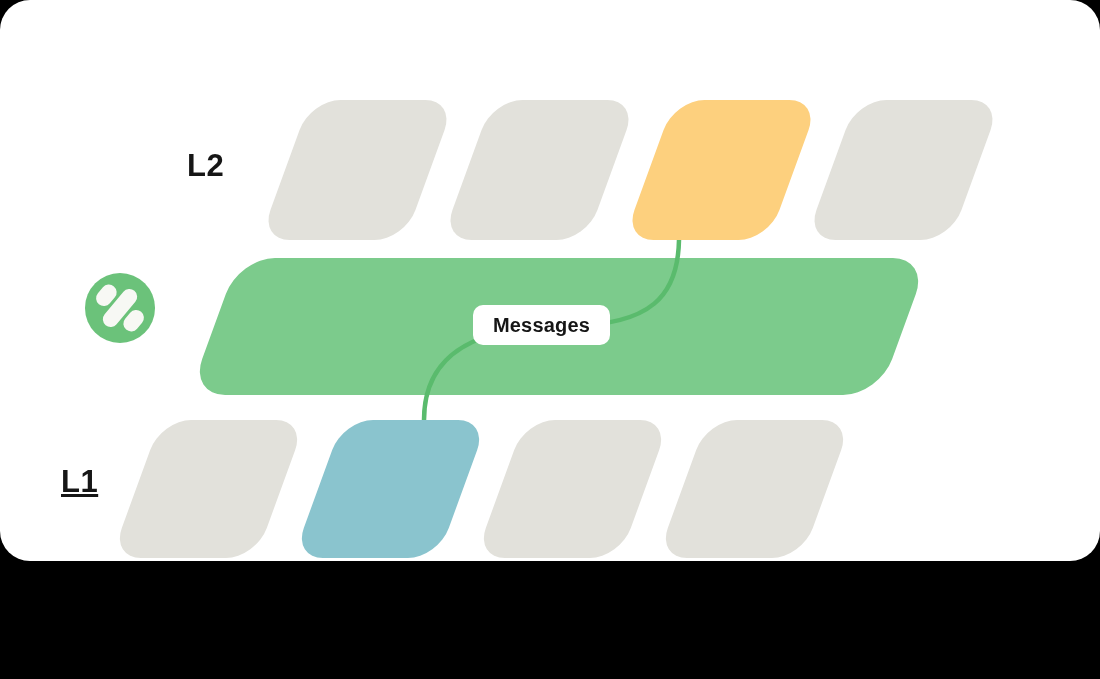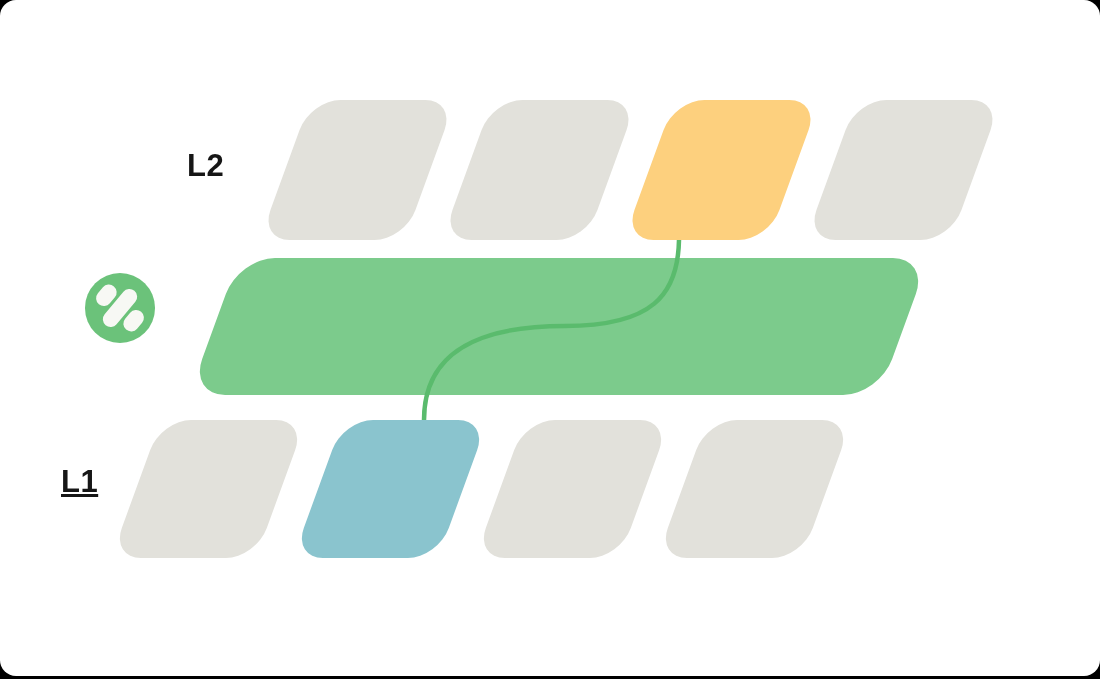--- a/index.html
+++ b/index.html
@@ -7,23 +7,23 @@
     padding: 0;
     background: var(--page-behind, #000000);
     width: 1100px;
     height: 679px;
     overflow: hidden;
     font-family: "Liberation Sans", sans-serif;
   }
   .card {
     position: relative;
     width: 1100px;
-    height: 676px;
+    height: 561px;
     background: var(--background, #ffffff);
-    border-radius: 16px;
+    border-radius: 30px;
     overflow: hidden;
   }
   
   .row {
     position: absolute;
     display: flex;
     gap: 37px;
     height: 140px;
     transform: skewX(-20deg);
   }
@@ -131,14 +131,15 @@
         <div class="block" style="background: rgb(226, 225, 219);"></div>
       </div>
     <div class="row row-l1">
         <div class="block" style="background: rgb(226, 225, 219);"></div>
         <div class="block" style="background: rgb(138, 196, 206);"></div>
         <div class="block" style="background: rgb(226, 225, 219);"></div>
         <div class="block" style="background: rgb(226, 225, 219);"></div>
       </div>
   </div>
 
+  <div class="messages-box">Messages</div>
 
 </div>
 
 </body></html>

